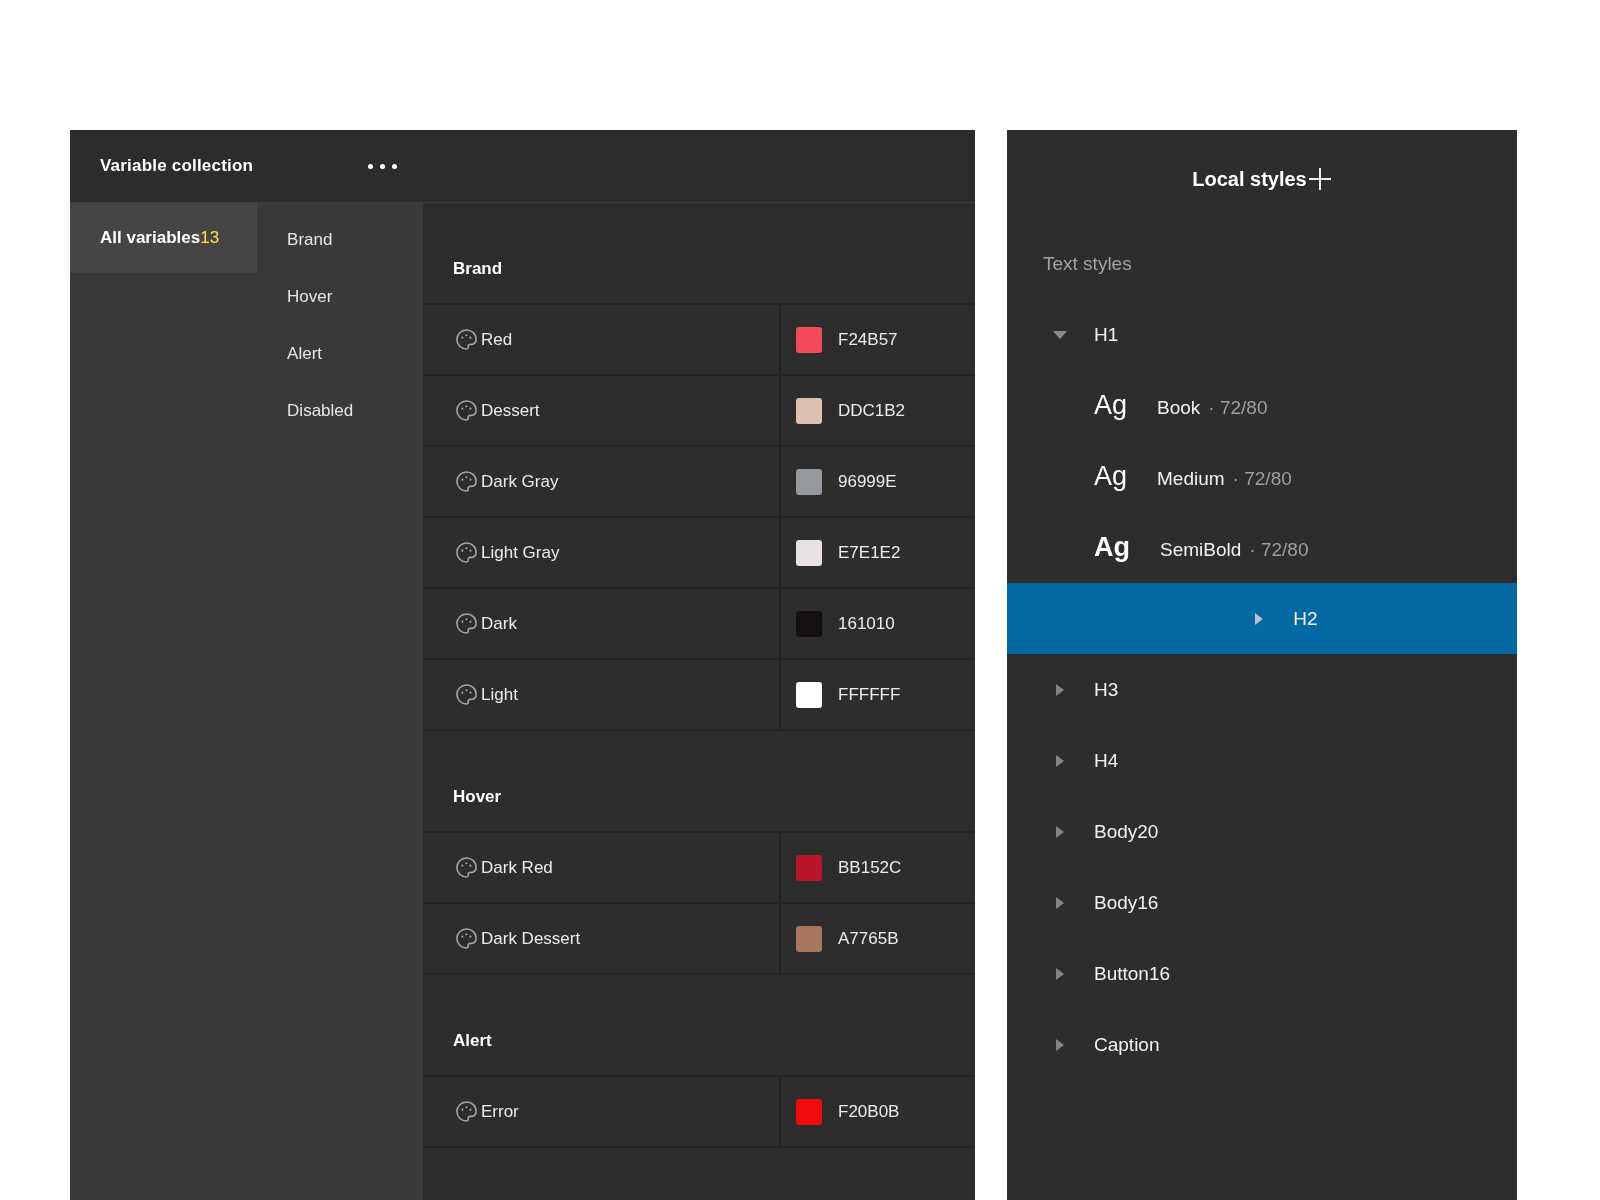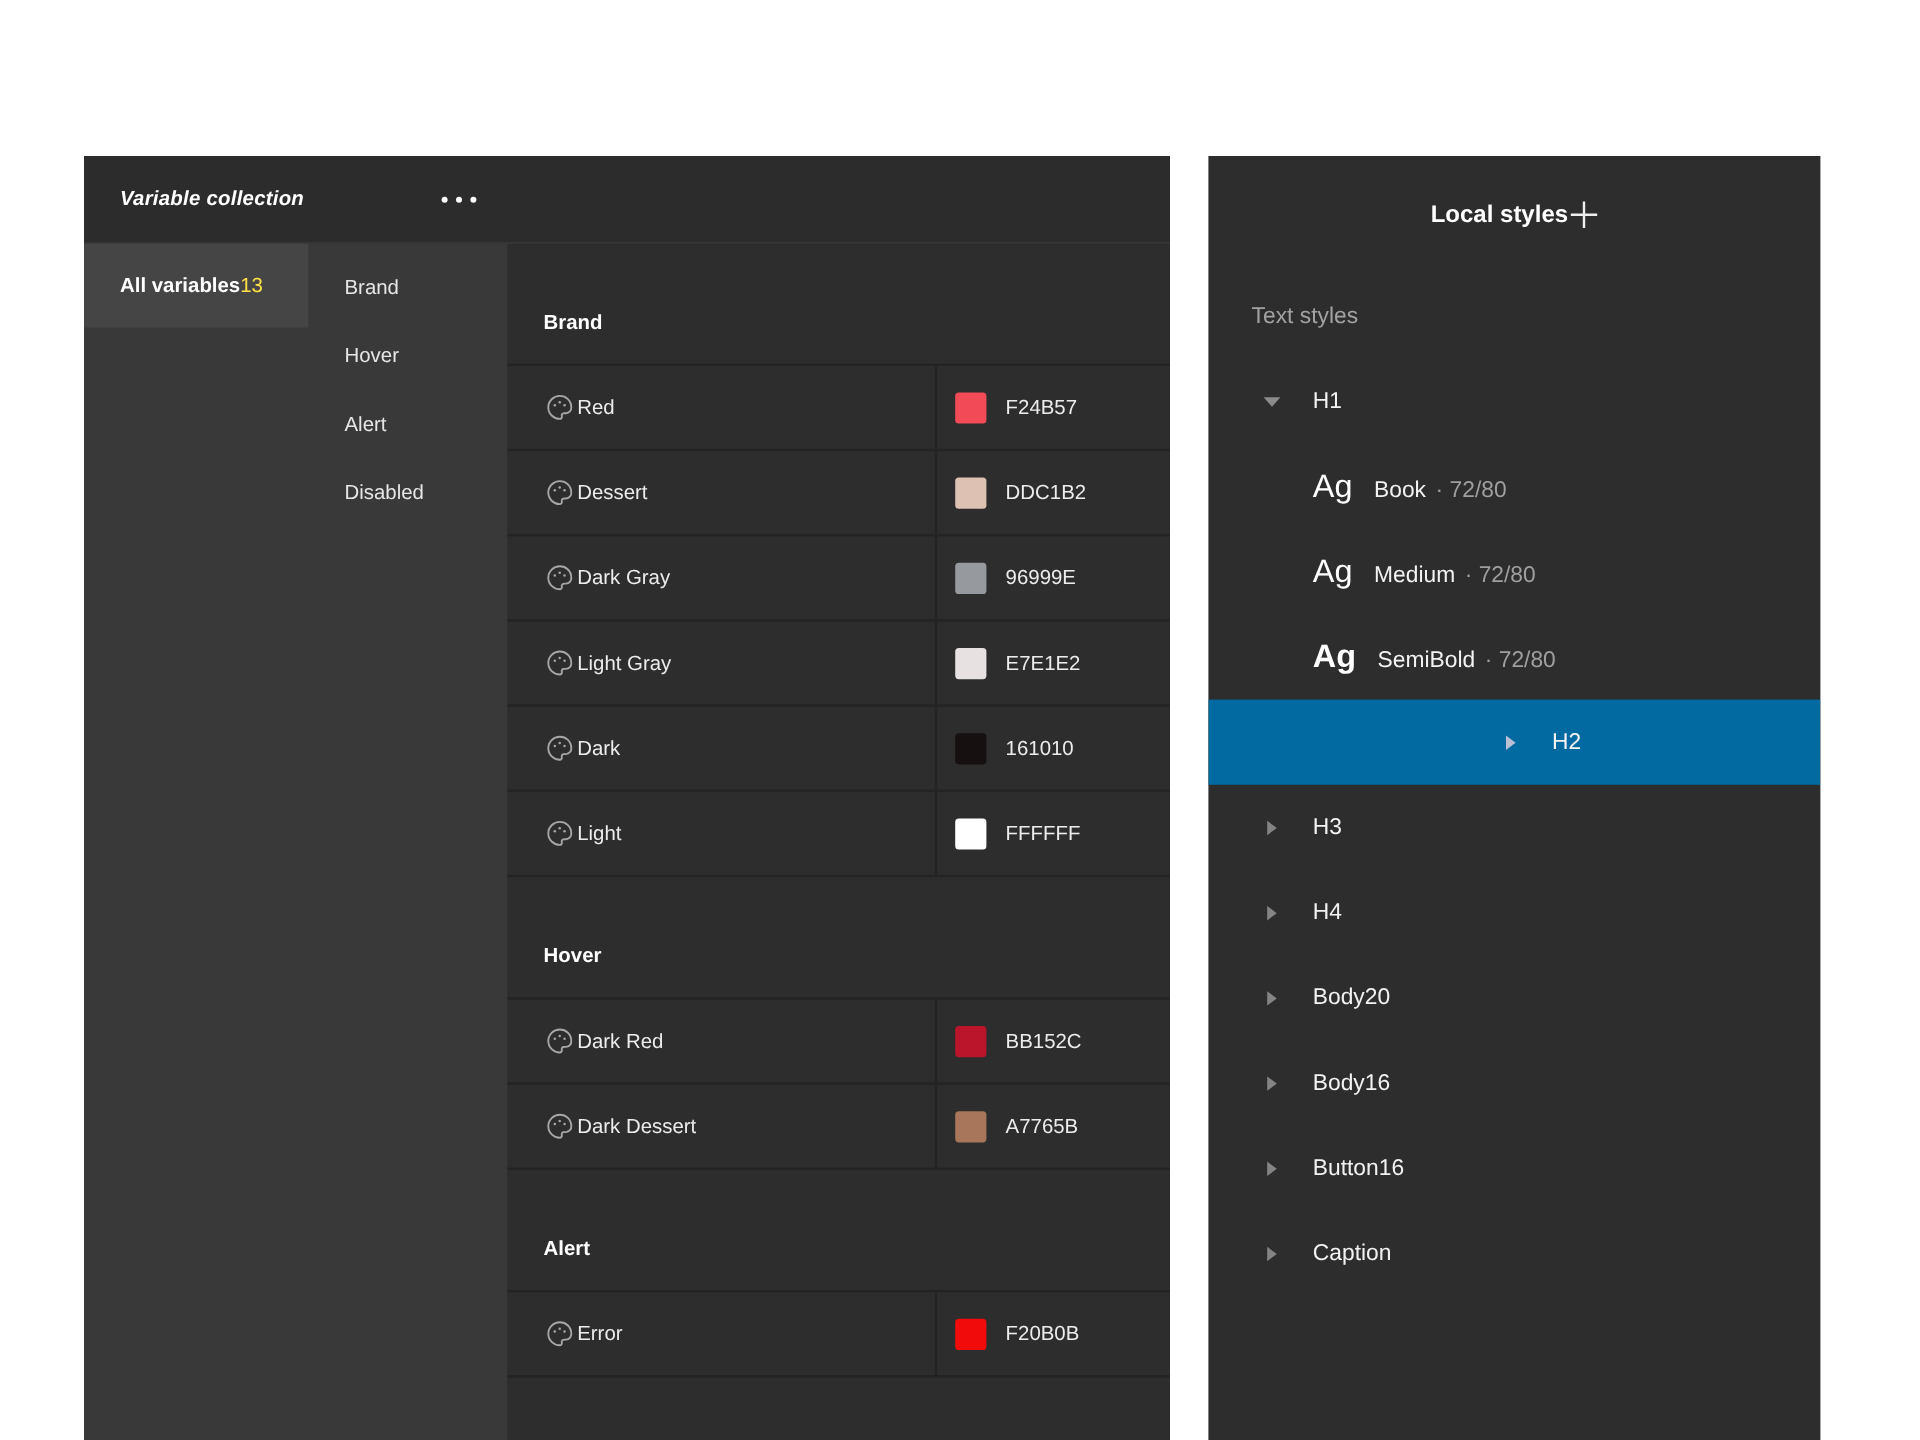--- a/index.html
+++ b/index.html
@@ -8,21 +8,21 @@
     background:#ffffff;
     font-family:"Liberation Sans", sans-serif;
     -webkit-font-smoothing:antialiased;
   }
   .panel{position:absolute;top:130px;background:#2d2d2d;overflow:hidden;color:#ececec;}
 
   
   .lp{left:70px;width:905px;height:1070px;display:flex;flex-direction:column;}
   .lp-header{height:73px;flex:none;display:flex;background:#2c2c2c;border-bottom:1px solid #3e3e3e;box-sizing:border-box;}
   .lph-side{width:353px;flex:none;display:flex;align-items:center;justify-content:space-between;
-    padding:0 26px 0 30px;box-sizing:border-box;font-style:italic;}
+    padding:0 26px 0 30px;box-sizing:border-box;}
   .lph-title{font-size:17px;font-weight:700;color:#ffffff;letter-spacing:.2px;}
   .dots{display:flex;gap:7px;align-items:center;cursor:pointer;}
   .dot{width:5px;height:5px;border-radius:50%;background:#ffffff;}
   .lph-table{flex:1;display:flex;align-items:center;padding:0 45px 0 22px;box-sizing:border-box;}
   .spacer{flex:1;}
   .beta{display:flex;align-items:center;gap:8px;border:1.5px solid #7cc7f8;color:#7cc7f8;
     border-radius:8px;height:29px;padding:0 11px;font-size:15px;font-weight:600;cursor:pointer;}
   .close-x{margin-left:26px;cursor:pointer;display:flex;align-items:center;}
 
   .lp-body{flex:1;display:flex;min-height:0;}
@@ -61,21 +61,21 @@
     color:#a2a2a2;font-size:19px;font-weight:400;}
   .tree-row{height:71px;display:flex;align-items:center;cursor:pointer;}
   .tree-group{padding-left:46px;}
   .tree-row.selected{background:#0369a1;justify-content:center;}
   .caret-box{width:14px;flex:none;display:flex;justify-content:center;margin-right:27px;}
   .caret-down{width:0;height:0;border-left:7px solid transparent;border-right:7px solid transparent;border-top:8px solid #8b8b8b;}
   .caret-right{width:0;height:0;border-top:6.5px solid transparent;border-bottom:6.5px solid transparent;border-left:8px solid #848484;}
   .tree-row.selected .caret-right{border-left-color:#b9c0d2;}
   .tree-label{font-size:19px;color:#f2f2f2;}
   .tree-child{padding-left:87px;line-height:71px;display:block;}
-  .ag{font-size:27px;color:#ffffff;margin-right:18px;vertical-align:baseline;}
+  .ag{font-size:27px;color:#ffffff;margin-right:30px;vertical-align:baseline;}
   .w-book{font-weight:400;}
   .w-medium{font-weight:500;}
   .w-semibold{font-weight:700;}
   .child-name{font-size:19px;color:#f2f2f2;vertical-align:baseline;}
   .child-meta{font-size:19px;color:#9f9f9f;margin-left:8px;vertical-align:baseline;}
 </style>
 </head>
 <body>
 
 <div class="panel lp">

